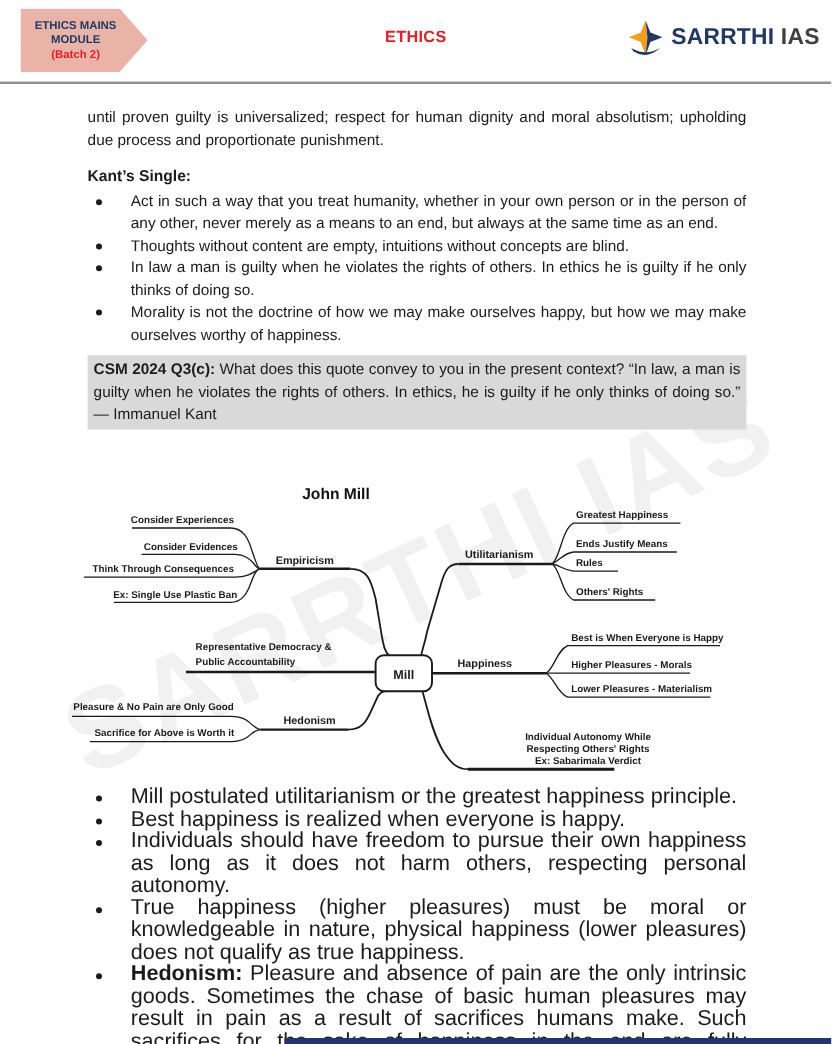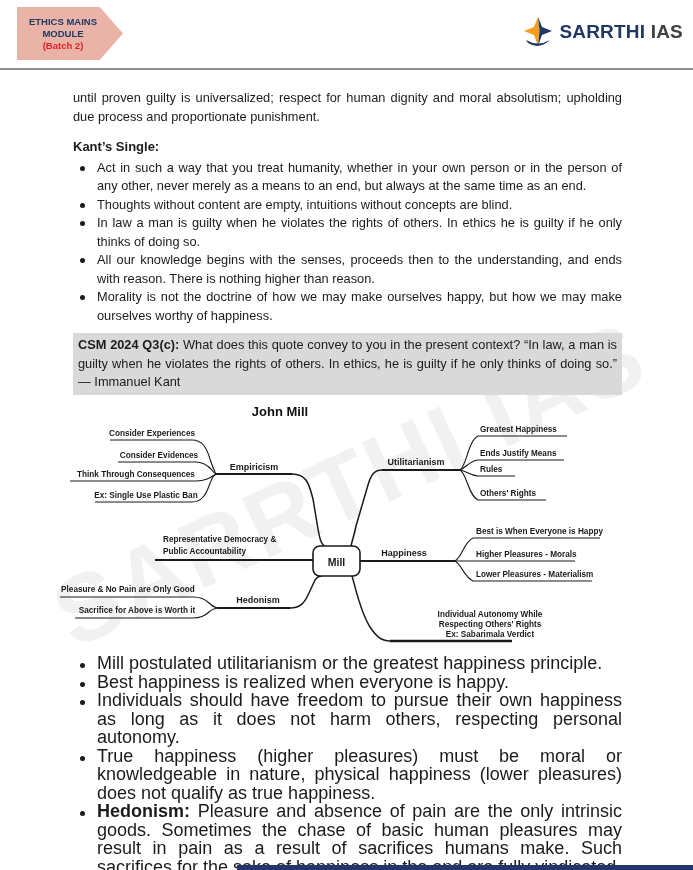--- a/index.html
+++ b/index.html
@@ -18,21 +18,21 @@
                font-weight:bold; font-size:13.5px; color:#e31e24; letter-spacing:.3px; }
   .logo { position:absolute; right:10px; top:16px; display:flex; align-items:center; gap:5px; }
   .logo-text { font-weight:bold; font-size:19px; letter-spacing:.2px; color:#1f3864; }
   .logo-text .ias { color:#404040; }
 
   
   .content { position:relative; padding:0 71px 0 73px; color:#1b1b1b; font-size:12.8px; line-height:18.5px; z-index:1; }
   .intro { margin-top:19px; text-align:justify; }
   .sec-head { margin-top:12px; font-weight:bold; font-size:13px; }
   ul.doc-list { list-style:none; margin-top:2px; }
-  ul.doc-list li { display:flex; text-align:justify; }
+  ul.doc-list li { display:flex; text-align:justify;gap:12px; }
   .bullet-dot { flex:0 0 24px; padding-left:7px; }
   .bullet-dot::before { content:""; display:inline-block; width:5px; height:5px; border-radius:50%; background:#1b1b1b; margin-bottom:1px; }
   .li-text { flex:1; }
   .lead-bold { font-weight:bold; }
   .question-box { margin-top:8px; background:#d9d9d9; padding:3px 5px; text-align:justify; }
 
   
   .diagram { position:absolute; left:0; top:404px; width:560px; z-index:1; }
   .diagram-title { text-align:center; font-weight:bold; font-size:13px; color:#111; }
   .mindmap { display:block; margin-top:2px; }
@@ -62,20 +62,21 @@
 <div class="page">
 
   <div class="watermark">SARRTHI IAS</div>
 
   <div class="header">
     <div class="badge">
       <span>ETHICS MAINS</span>
       <span>MODULE</span>
       <span class="batch">(Batch 2)</span>
     </div>
+    <div class="hdr-title">ETHICS</div>
     <div class="logo">
       <svg width="32" height="32" viewBox="0 0 32 32">
         <path d="M16 1 L12 11 L2 15 L12 19 L16 30 L17.5 15 Z" fill="#f59e1b"></path>
         <path d="M16 1 L20 11 L30 15 L20 19 L16 30 L17.5 15 Z" fill="#1f3864"></path>
         <path d="M4 24 Q16 31 28 24 Q17 34 6 27 Z" fill="#1f3864"></path>
       </svg>
       <div class="logo-text"><span>SARRTHI</span> <span class="ias">IAS</span></div>
     </div>
   </div>
 
@@ -91,24 +92,20 @@
       <li>
           <span class="bullet-dot"></span>
           <span class="li-text">Thoughts without content are empty, intuitions without concepts are blind.</span>
         </li>
       <li>
           <span class="bullet-dot"></span>
           <span class="li-text">In law a man is guilty when he violates the rights of others. In ethics he is guilty if he only thinks of doing so.</span>
         </li>
       <li>
           <span class="bullet-dot"></span>
-          <span class="li-text">All our knowledge begins with the senses, proceeds then to the understanding, and ends with reason. There is nothing higher than reason.</span>
-        </li>
-      <li>
-          <span class="bullet-dot"></span>
           <span class="li-text">Morality is not the doctrine of how we may make ourselves happy, but how we may make ourselves worthy of happiness.</span>
         </li>
     </ul>
 
     <div class="question-box"><span class="lead-bold">CSM 2024 Q3(c):</span><span> What does this quote convey to you in the present context? “In law, a man is guilty when he violates the rights of others. In ethics, he is guilty if he only thinks of doing so.” — Immanuel Kant</span></div>
   </div>
 
   <div class="diagram">
     <div class="diagram-title">John Mill</div>
     <svg class="mindmap" width="693" height="242" viewBox="0 0 693 242">

